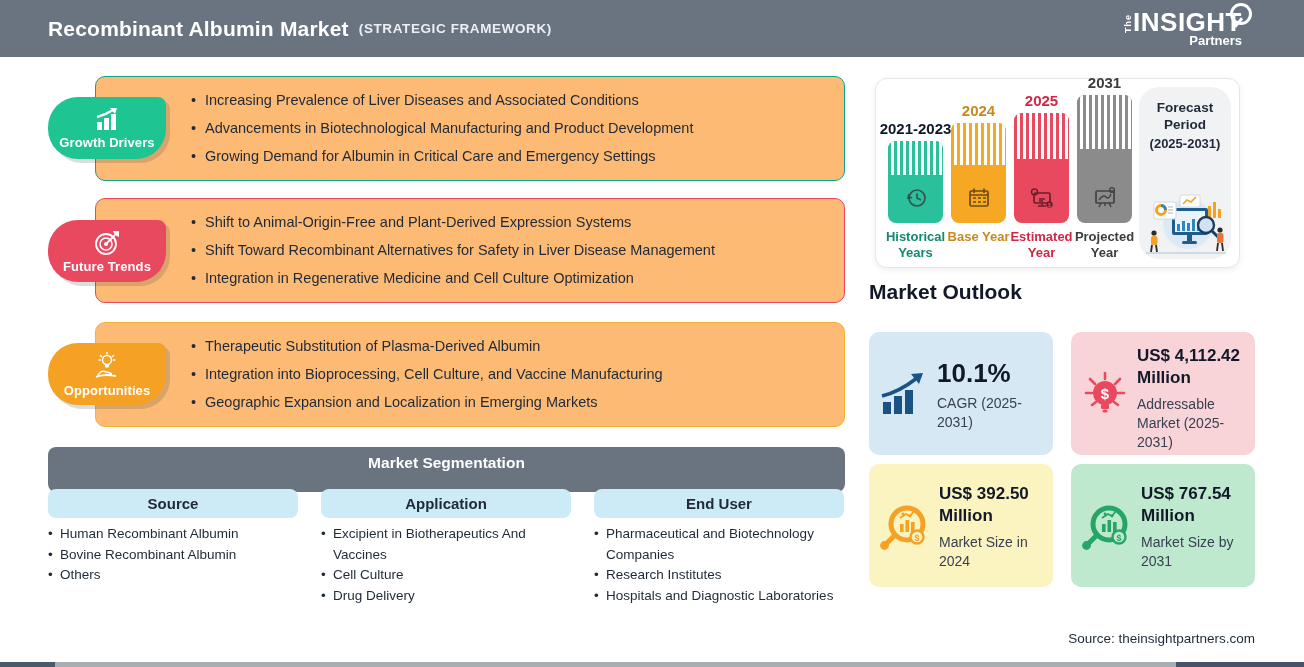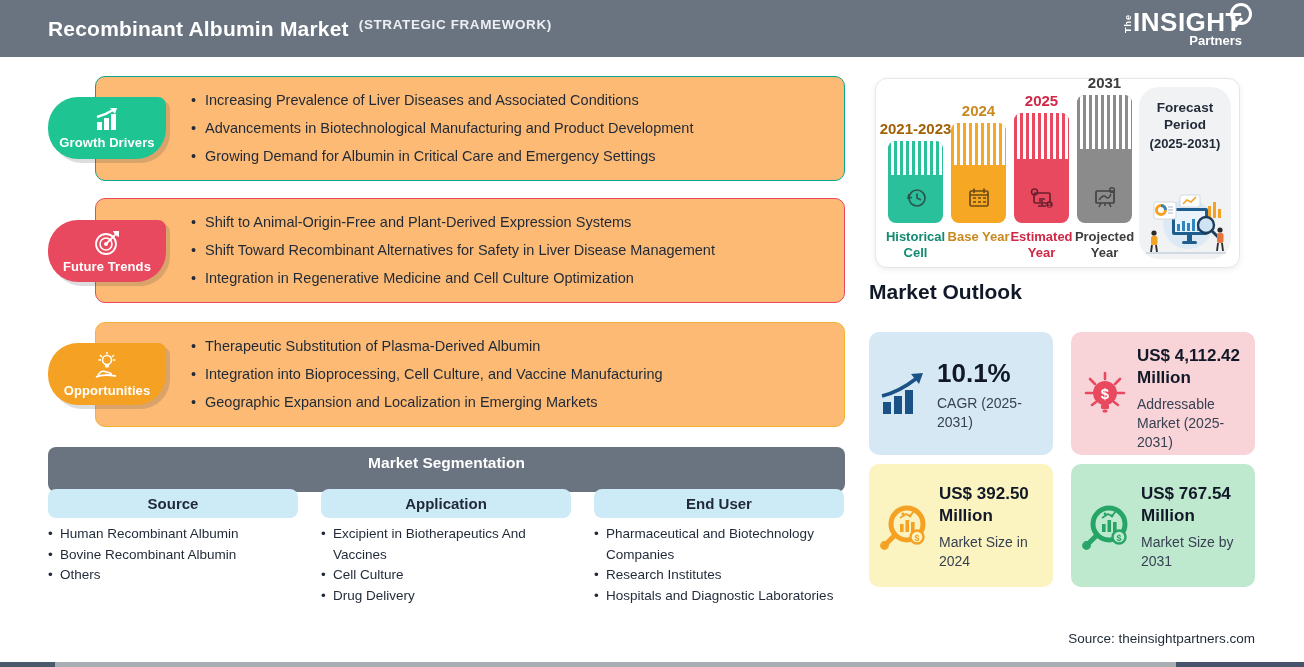--- a/index.html
+++ b/index.html
@@ -7,21 +7,21 @@
     width:1304px;height:667px;position:relative;overflow:hidden;
     background:#ffffff;font-family:"Liberation Sans",sans-serif;
     -webkit-font-smoothing:antialiased;
   }
   
   .header{
     position:absolute;top:0;left:0;width:1304px;height:57px;background:#6a7380;
     display:flex;align-items:center;justify-content:space-between;
     padding:0 48px;box-sizing:border-box;
   }
-  .title-wrap{display:flex;align-items:flex-start;gap:10px;color:#fff;}
+  .title-wrap{display:flex;align-items:center;gap:10px;color:#fff;}
   .page-title{font-size:21px;font-weight:700;letter-spacing:.2px;}
   .page-subtitle{font-size:13.5px;font-weight:600;color:#eceff3;letter-spacing:.6px;}
   .logo{position:relative;display:flex;align-items:flex-start;color:#fff;padding-right:14px;}
   .logo-the{writing-mode:vertical-rl;transform:rotate(180deg);font-size:9px;font-weight:700;
     letter-spacing:1px;line-height:1;margin-top:4px;}
   .logo-col{display:flex;flex-direction:column;align-items:flex-end;}
   .logo-main{font-size:26px;font-weight:800;letter-spacing:.5px;line-height:24px;}
   .logo-partners{font-size:13px;font-weight:700;line-height:12px;margin-top:1px;}
   .logo-lens{position:absolute;width:16px;height:16px;border:3px solid #fff;border-radius:50%;
     top:-7px;right:4px;}
@@ -176,30 +176,30 @@
 <ul class="seg-list" style="left:594px;width:240px;">
   <li>Pharmaceutical and Biotechnology Companies</li>
   <li>Research Institutes</li>
   <li>Hospitals and Diagnostic Laboratories</li>
 </ul>
 
 <div class="tl-card">
   <div class="tl-bars">
 
     <div class="tl-col">
-      <div class="tl-year" style="color: #a16207;">2021-2023</div>
+      <div class="tl-year" style="color: #0f172a;">2021-2023</div>
       <div class="tl-bar" style="--bar: #2bc09c; height: 82px;">
         <div class="tl-stripes"></div>
         <svg class="tl-icon" width="26" height="26" viewBox="0 0 26 26">
           <circle cx="14" cy="13" r="8" stroke="#2f3b3a" stroke-width="1.7" fill="none"></circle>
           <path d="M14 8.5 L14 13 L18 15" stroke="#2f3b3a" stroke-width="1.7" fill="none"></path>
           <path d="M6 9 L5 13 L9 12.5" stroke="#2f3b3a" stroke-width="1.6" fill="none"></path>
         </svg>
       </div>
-      <div class="tl-caption" style="color: rgb(18, 138, 113);">Historical Cell</div>
+      <div class="tl-caption" style="color: rgb(18, 138, 113);">Historical Years</div>
     </div>
 
     <div class="tl-col">
       <div class="tl-year" style="color: rgb(201, 137, 31);">2024</div>
       <div class="tl-bar" style="--bar: #f6a723; height: 100px;">
         <div class="tl-stripes"></div>
         <svg class="tl-icon" width="26" height="26" viewBox="0 0 26 26">
           <rect x="4" y="6" width="18" height="15" rx="1.5" stroke="#4a3413" stroke-width="1.7" fill="none"></rect>
           <path d="M8 3.5 L8 8 M18 3.5 L18 8 M4 10 L22 10" stroke="#4a3413" stroke-width="1.7"></path>
           <path d="M7 13 H10 M12 13 H15 M17 13 H20 M7 17 H10 M12 17 H15 M17 17 H20" stroke="#4a3413" stroke-width="1.5"></path>

